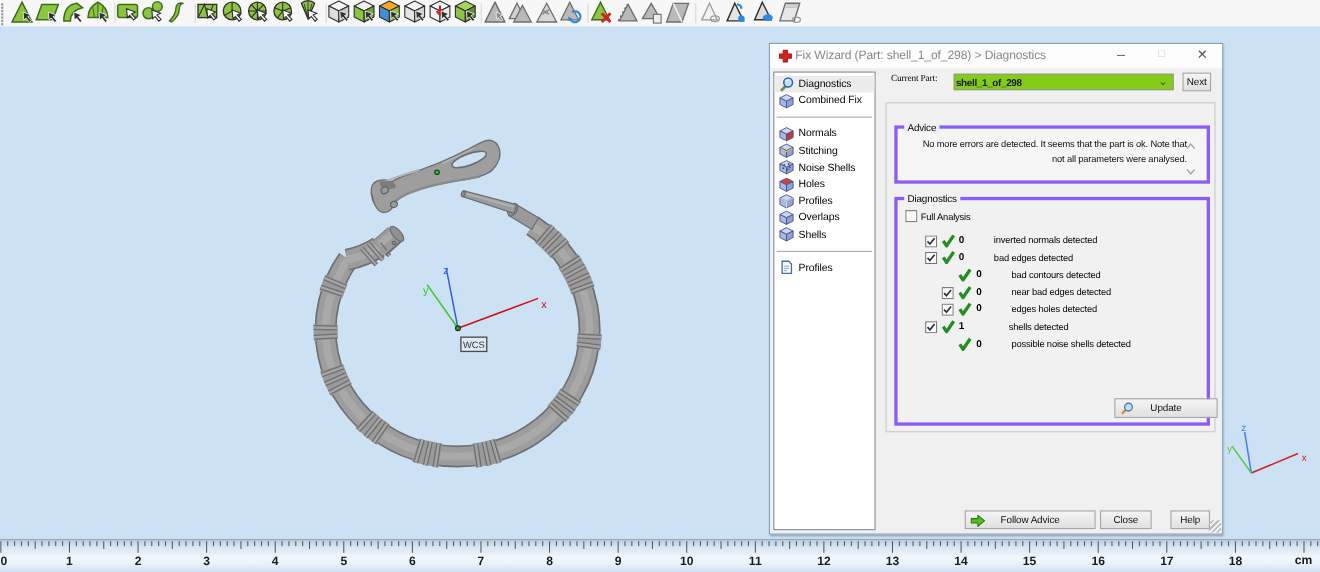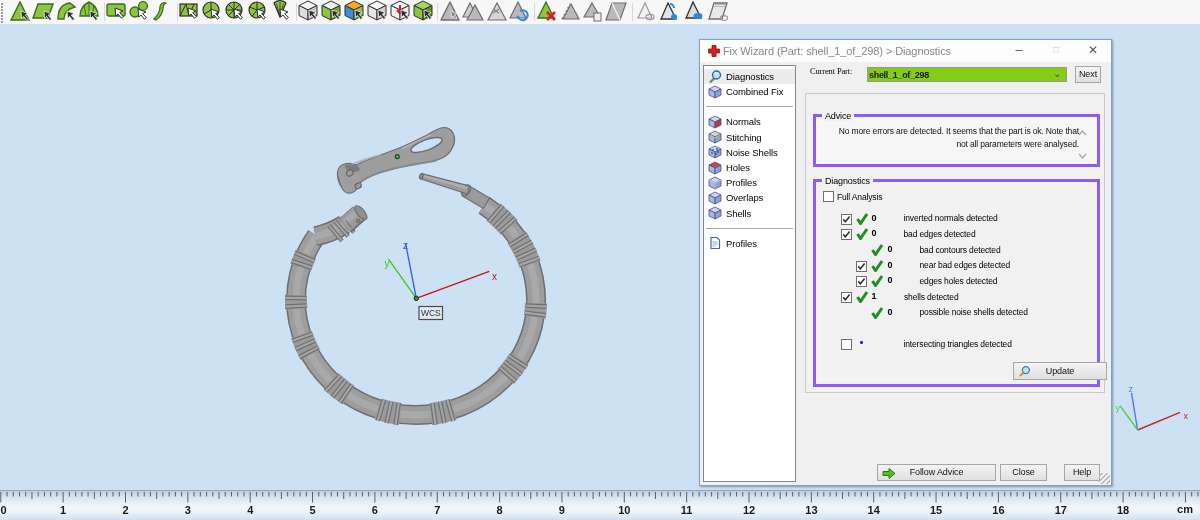--- a/index.html
+++ b/index.html
@@ -604,39 +604,30 @@
               <rect x="0.5" y="0.5" width="10" height="10" fill="#fff" stroke="#707070"></rect>
               <path d="M2.2,5.4 L4.4,7.8 L8.6,2.6" stroke="#333" stroke-width="1.6" fill="none"></path>
             </svg>
           </span>
           <span style="position:absolute;left:39.5px;top:0px">
             <svg width="13" height="12" viewBox="0 0 13 12" class="chk">
               <path d="M1.5,6 L4.5,10.5 L11,1" stroke="#1f8f1f" stroke-width="3" fill="none"></path>
             </svg>
           </span>
           <b style="position:absolute;left:55.5px;top:0px">1</b>
-          <span style="position:absolute;left:88px;top:0.5px">shells detected</span>
+          <span style="position:absolute;left:101px;top:0.5px">shells detected</span>
         </div>
         <div class="drow" style="top:124.7px">
           <span style="position:absolute;left:55.0px;top:0px">
             <svg width="13" height="12" viewBox="0 0 13 12" class="chk">
               <path d="M1.5,6 L4.5,10.5 L11,1" stroke="#1f8f1f" stroke-width="3" fill="none"></path>
             </svg>
           </span>
           <b style="position:absolute;left:71.5px;top:0px">0</b>
           <span style="position:absolute;left:103.5px;top:0.5px">possible noise shells detected</span>
-        </div>
-        <div class="drow" style="top:156.0px">
-          <span style="position:absolute;left:24.5px;top:1px">
-            <svg width="11" height="11" viewBox="0 0 11 11" class="cb">
-              <rect x="0.5" y="0.5" width="10" height="10" fill="#fff" stroke="#707070"></rect>
-            </svg>
-          </span>
-          <span style="position:absolute;left:43.5px;top:3px;width:3px;height:3px;background:#2233bb;border-radius:1px"></span>
-          <span style="position:absolute;left:87.5px;top:0.5px">intersecting triangles detected</span>
         </div>
       <div class="btn" style="left:197px;top:180px;width:94px;height:18px;line-height:16px">
         <svg width="13" height="13" viewBox="0 0 14 14" style="position:absolute;left:4px;top:2px">
           <line x1="2" y1="12" x2="6.5" y2="7.5" stroke="#d09020" stroke-width="2.2"></line>
           <circle cx="8.5" cy="5.5" r="3.8" fill="#bfe0f5" stroke="#4a78b0" stroke-width="1.3"></circle>
         </svg>Update</div>
     </div>
   </div>
   <div class="btn" style="left:177px;top:424px;width:119px;height:17px;line-height:15px">
     <svg width="14" height="11" viewBox="0 0 14 11" style="position:absolute;left:4px;top:3px">

